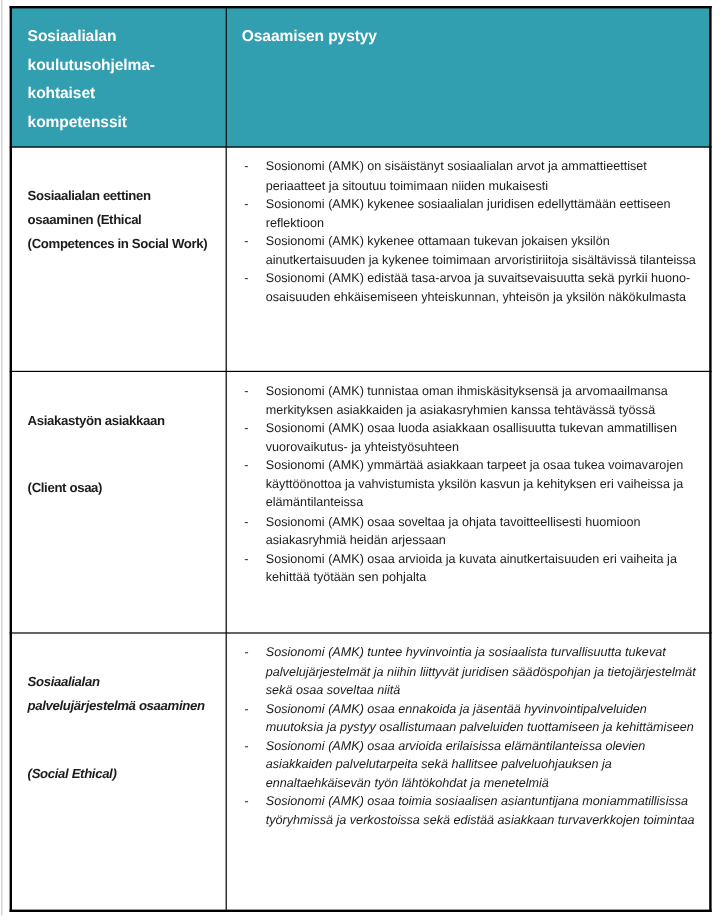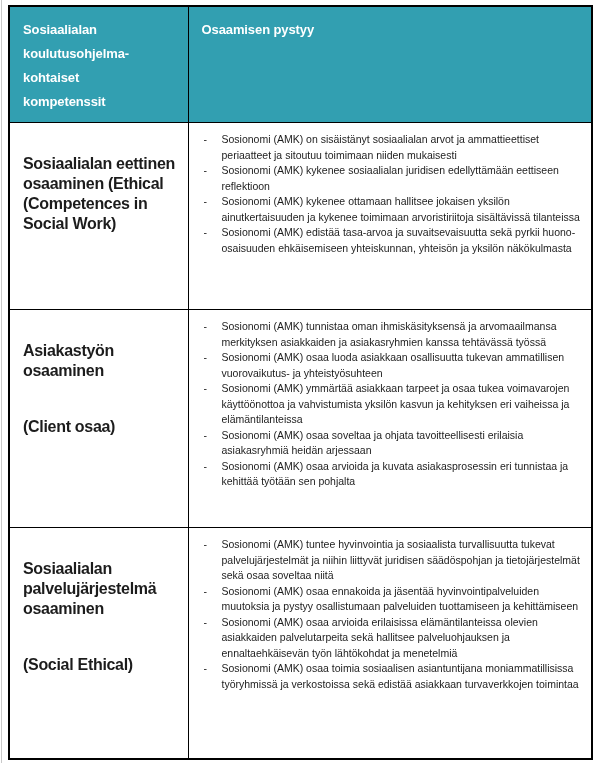--- a/index.html
+++ b/index.html
@@ -34,36 +34,36 @@
     color: #ffffff;
     font-size: 13px;
     font-weight: bold;
     line-height: 24px;
     padding: 11px 8px 8px 13px;
     height: 114px;
     white-space: pre-line;
     letter-spacing: -0.1px;
   }
   td.left-cell {
-    font-size: 16px;
+    font-size: 11px;
     font-weight: bold;
     line-height: 20px;
     padding: 11px 3px 8px 13px;
     white-space: pre-line;
     letter-spacing: -0.3px;
   }
   td.left-cell .subtitle { margin-top: 16px; }
   td.right-cell {
     font-size: 10.5px;
     line-height: 15.5px;
     padding: 9px 8px 8px 7px;
   }
   td.r1 { height: 187px; }
   td.r2 { height: 218px; margin-left: 18px; }
-  td.r3 { height: 231px; }
+  td.r3 { height: 231px; font-style: italic; }
   ul.bullets { list-style: none; }
   ul.bullets li {
     position: relative;
     padding-left: 26px;
   }
   ul.bullets li::before {
     content: "-";
     position: absolute;
     left: 8px;
     top: 0;
@@ -93,37 +93,37 @@
       <tr>
         <td class="left-cell r1">
           <div class="title">Sosiaalialan eettinen
 osaaminen (Ethical
 (Competences in Social Work)</div>
         </td>
         <td class="right-cell r1">
           <ul class="bullets">
             <li>Sosionomi (AMK) on sisäistänyt sosiaalialan arvot ja ammattieettiset periaatteet ja sitoutuu toimimaan niiden mukaisesti</li>
             <li>Sosionomi (AMK) kykenee sosiaalialan juridisen edellyttämään eettiseen reflektioon</li>
-            <li>Sosionomi (AMK) kykenee ottamaan hallitsee jokaisen yksilön ainutkertaisuuden ja kykenee toimimaan arvoristiriitoja sisältävissä tilanteissa</li>
+            <li>Sosionomi (AMK) kykenee ottamaan tukevan jokaisen yksilön ainutkertaisuuden ja kykenee toimimaan arvoristiriitoja sisältävissä tilanteissa</li>
             <li>Sosionomi (AMK) edistää tasa-arvoa ja suvaitsevaisuutta sekä pyrkii huono-osaisuuden ehkäisemiseen yhteiskunnan, yhteisön ja yksilön näkökulmasta</li>
           </ul>
         </td>
       </tr>
       <tr>
         <td class="left-cell r2">
-          <div class="title">Asiakastyön osaaminen</div>
+          <div class="title">Asiakastyön asiakkaan</div>
           <div class="subtitle">(Client osaa)</div>
         </td>
         <td class="right-cell r2">
           <ul class="bullets">
             <li>Sosionomi (AMK) tunnistaa oman ihmiskäsityksensä ja arvomaailmansa merkityksen asiakkaiden ja asiakasryhmien kanssa tehtävässä työssä</li>
             <li>Sosionomi (AMK) osaa luoda asiakkaan osallisuutta tukevan ammatillisen vuorovaikutus- ja yhteistyösuhteen</li>
             <li>Sosionomi (AMK) ymmärtää asiakkaan tarpeet ja osaa tukea voimavarojen käyttöönottoa ja vahvistumista yksilön kasvun ja kehityksen eri vaiheissa ja elämäntilanteissa</li>
-            <li>Sosionomi (AMK) osaa soveltaa ja ohjata tavoitteellisesti erilaisia asiakasryhmiä heidän arjessaan</li>
-            <li>Sosionomi (AMK) osaa arvioida ja kuvata asiakasprosessin eri tunnistaa ja kehittää työtään sen pohjalta</li>
+            <li>Sosionomi (AMK) osaa soveltaa ja ohjata tavoitteellisesti huomioon asiakasryhmiä heidän arjessaan</li>
+            <li>Sosionomi (AMK) osaa arvioida ja kuvata ainutkertaisuuden eri vaiheita ja kehittää työtään sen pohjalta</li>
           </ul>
         </td>
       </tr>
       <tr>
         <td class="left-cell r3">
           <div class="title">Sosiaalialan
 palvelujärjestelmä osaaminen</div>
           <div class="subtitle">(Social Ethical)</div>
         </td>
         <td class="right-cell r3">

